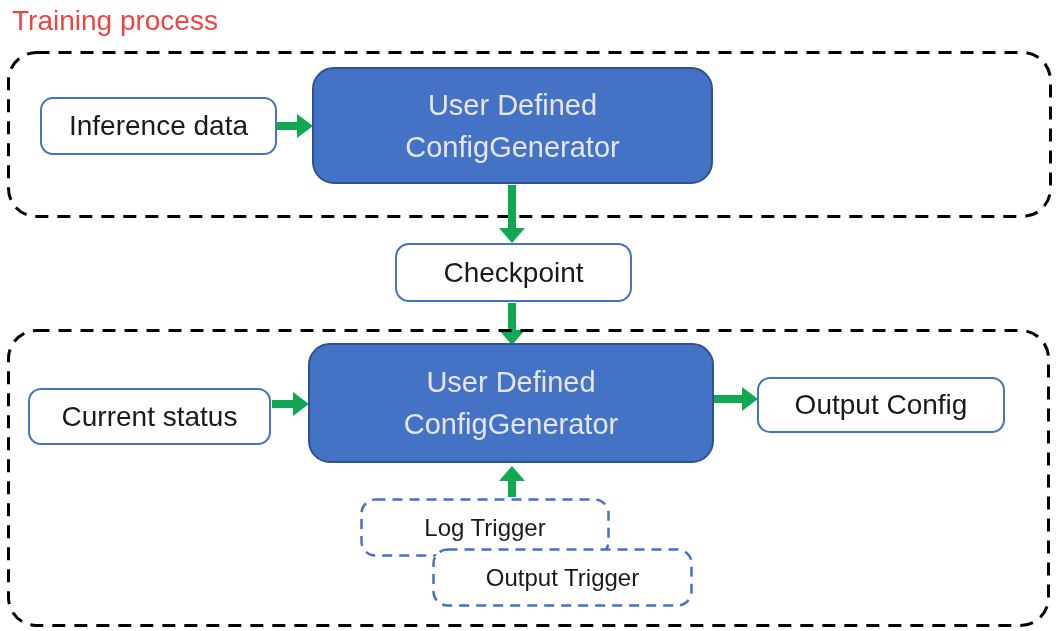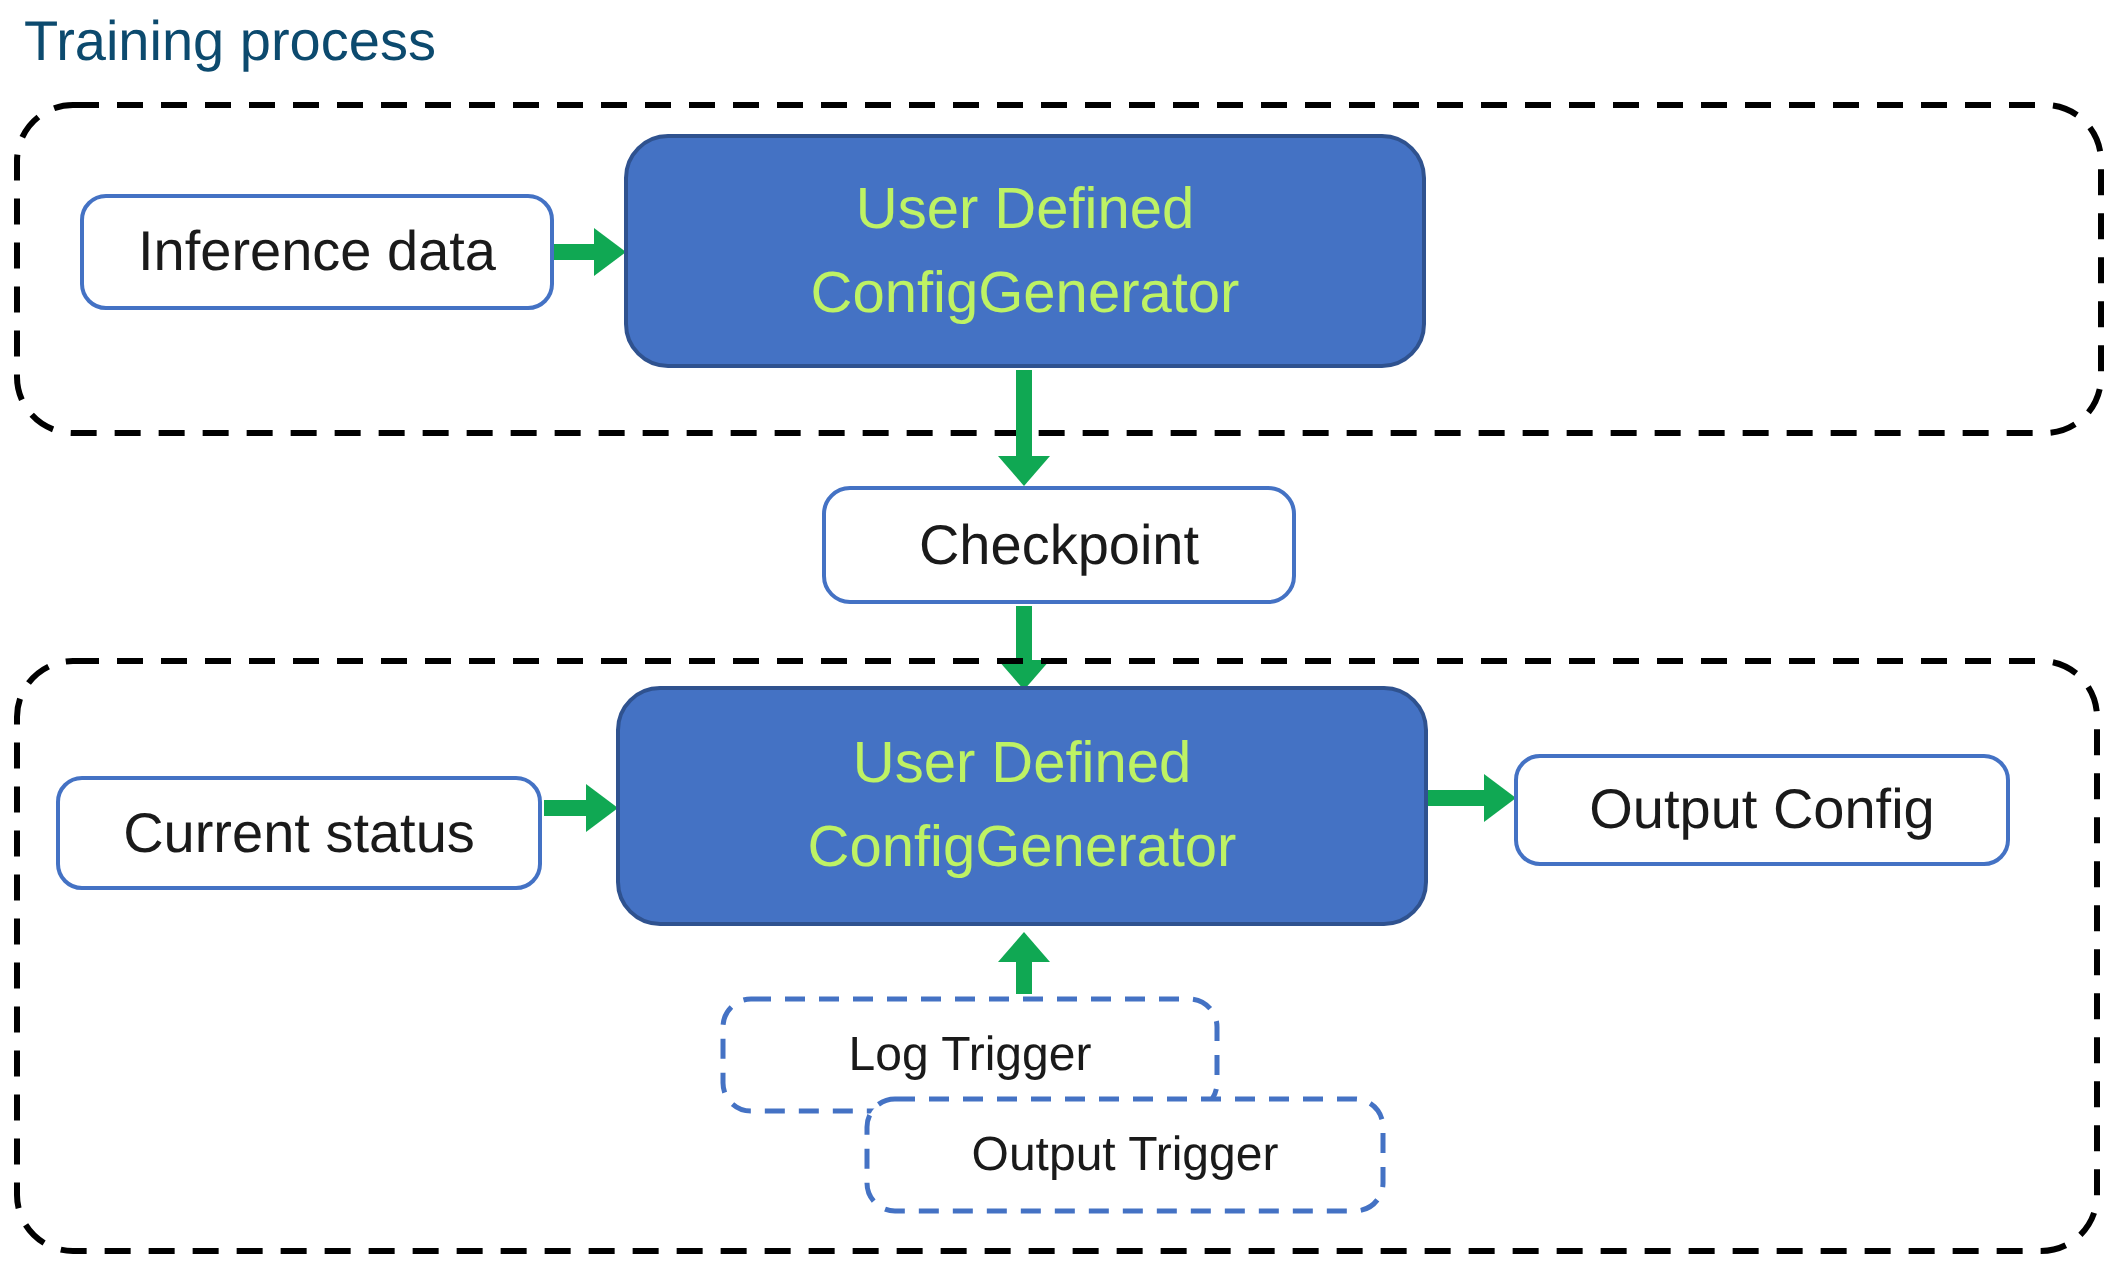--- a/index.html
+++ b/index.html
@@ -12,21 +12,21 @@
     position: relative;
     width: 1057px;
     height: 631px;
     background: #ffffff;
     overflow: hidden;
   }
   .abs { position: absolute; }
   .section-label {
     position: absolute;
     font-size: 28px;
-    color: #0c4a6e;
+    color: #ef4444;
     white-space: nowrap;
     line-height: 38px;
   }
   .node {
     position: absolute;
     display: flex;
     align-items: center;
     justify-content: center;
     box-sizing: border-box;
     text-align: center;
@@ -34,21 +34,21 @@
   .white-node {
     background: #ffffff;
     border: 2px solid #4472C4;
     font-size: 28px;
     color: #1a1a1a;
   }
   .blue-node {
     background: #4472C4;
     border: 2px solid #2F528F;
     border-radius: 22px;
-    color: #bef264;
+    color: #e5e5e5;
     font-size: 29px;
     flex-direction: column;
     line-height: 42px;
   }
   .dashed-node-label {
     position: absolute;
     inset: 0;
     display: flex;
     align-items: center;
     justify-content: center;
@@ -80,21 +80,21 @@
   <div class="node blue-node" style="left:312px; top:67px; width:401px; height:117px;">
     <div>User Defined</div>
     <div>ConfigGenerator</div>
   </div>
 
   <svg class="abs" style="left:499px; top:185px;" width="26" height="58" viewBox="0 0 26 58">
     <rect x="9" y="0" width="8" height="44" fill="#10A853"></rect>
     <polygon points="0,43 26,43 13,58" fill="#10A853"></polygon>
   </svg>
 
-  <div class="node white-node" style="left:395px; top:243px; width:237px; height:59px; border-radius:14px;margin-left:16px;">
+  <div class="node white-node" style="left:395px; top:243px; width:237px; height:59px; border-radius:14px;">
     <span>Checkpoint</span>
   </div>
 
   <svg class="abs" style="left:499px; top:303px;" width="26" height="42" viewBox="0 0 26 42">
     <rect x="9" y="0" width="8" height="28" fill="#10A853"></rect>
     <polygon points="0,27 26,27 13,42" fill="#10A853"></polygon>
   </svg>
 
 
   <svg class="abs" style="left:6px; top:328px;" width="1047" height="301" viewBox="0 0 1047 301">

